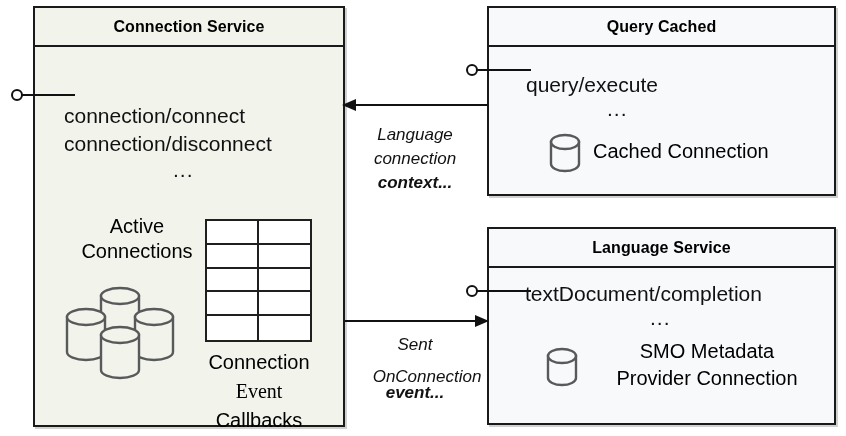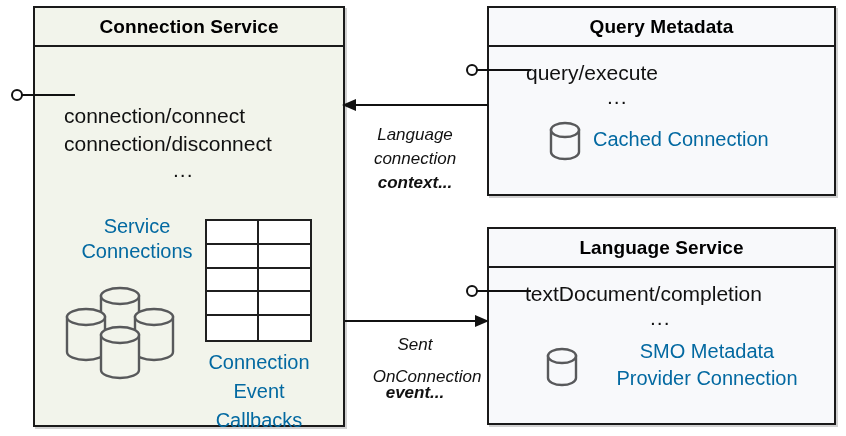--- a/index.html
+++ b/index.html
@@ -26,21 +26,21 @@
     box-shadow: 2px 2px 0 rgba(0,0,0,0.18);
   }
   .comp-header {
     box-sizing: border-box;
     height: 39px;
     border-bottom: 2px solid #1a1a1a;
     display: flex;
     align-items: center;
     justify-content: center;
     font-weight: bold;
-    font-size: 19px;
+    font-size: 16px;
     color: #000000;
     letter-spacing: 0.1px;
   }
   .comp-body {
     position: relative;
     box-sizing: border-box;
     width: 100%;
   }
 
   #connection-service {
@@ -52,21 +52,21 @@
   }
   #connection-service .comp-body { height: 380px; margin-top: 40px; }
 
   #query-service {
     left: 487px;
     top: 6px;
     width: 349px;
     height: 190px;
     background: #f8f9fb;
   }
-  #query-service .comp-body { height: 149px; }
+  #query-service .comp-body { height: 149px; margin-top: 12px; }
 
   #language-service {
     left: 487px;
     top: 227px;
     width: 349px;
     height: 198px;
     background: #f8f9fb;
   }
   #language-service .comp-body { height: 157px; }
 
@@ -103,21 +103,21 @@
     height: 2px;
     background: #111111;
     left: 11px;
     top: 5px;
   }
 
   
   .inner-label {
     position: absolute;
     font-size: 20px;
-    color: #0369a1;
+    color: #000000;
     text-align: center;
     line-height: 1.2;
   }
 
   
   .cb-table {
     position: absolute;
     display: grid;
     border: 2px solid #1f1f1f;
     background: #ffffff;
@@ -155,21 +155,21 @@
 
 <div id="canvas">
 
   <div class="component" id="connection-service">
     <div class="comp-header">Connection Service</div>
     <div class="comp-body">
       <div class="api-text" style="left: 29px; top: 15px;">connection/connect</div>
       <div class="api-text" style="left: 29px; top: 43px;">connection/disconnect</div>
       <div class="api-ellipsis" style="left: 138px; top: 71px;">...</div>
 
-      <div class="inner-label" style="left: 22px; top: 127px; width: 160px;">Service</div>
+      <div class="inner-label" style="left: 22px; top: 127px; width: 160px;">Active</div>
       <div class="inner-label" style="left: 22px; top: 152px; width: 160px;">Connections</div>
 
       <div class="cyl" style="left: 20px; top: 185px;">
         <svg width="130" height="110" viewBox="0 0 130 110" xmlns="http://www.w3.org/2000/svg">
 
           <g fill="#f2f4eb" stroke="#58595b" stroke-width="2.4">
             <path d="M46,24 L46,62 A19,8 0 0 0 84,62 L84,24 Z"></path>
             <ellipse cx="65" cy="24" rx="19" ry="8"></ellipse>
           </g>
 
@@ -197,32 +197,32 @@
           <div class="cb-cell last-col"></div>
           <div class="cb-cell"></div>
           <div class="cb-cell last-col"></div>
           <div class="cb-cell"></div>
           <div class="cb-cell last-col"></div>
           <div class="cb-cell last-row"></div>
           <div class="cb-cell last-col last-row"></div>
         </div>
 
       <div class="inner-label" style="left: 150px; top: 263px; width: 148px;">Connection</div>
-      <div class="inner-label" style="left: 150px; top: 292px; width: 148px;">Event</div>
+      <div class="inner-label" style="left: 150px; top: 292px; width: 148px; font-family: Liberation Serif, serif;">Event</div>
       <div class="inner-label" style="left: 150px; top: 321px; width: 148px;">Callbacks</div>
     </div>
   </div>
 
   <div class="lollipop" style="left: 11px; top: 89px; width: 24px; height: 14px;">
     <div class="ball"></div>
     <div class="stem" style="width: 53px;"></div>
   </div>
 
   <div class="component" id="query-service">
-    <div class="comp-header">Query Metadata</div>
+    <div class="comp-header">Query Cached</div>
     <div class="comp-body">
       <div class="api-text" style="left: 37px; top: 12px;">query/execute</div>
       <div class="api-ellipsis" style="left: 118px; top: 38px;">...</div>
 
       <div class="cyl" style="left: 58px; top: 72px;">
         <svg width="36" height="44" viewBox="0 0 36 44" xmlns="http://www.w3.org/2000/svg">
           <g fill="#f8f9fb" stroke="#58595b" stroke-width="2.4">
             <path d="M4,11 L4,33 A14,7 0 0 0 32,33 L32,11 Z"></path>
             <ellipse cx="18" cy="11" rx="14" ry="7"></ellipse>
           </g>

